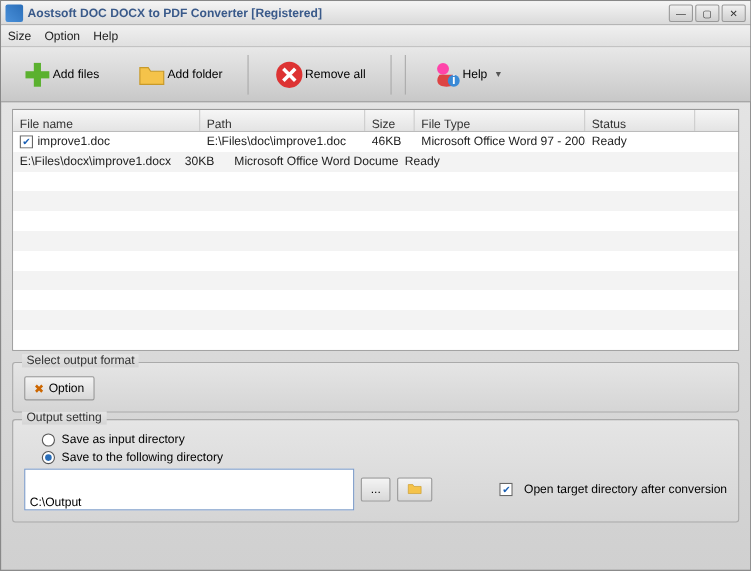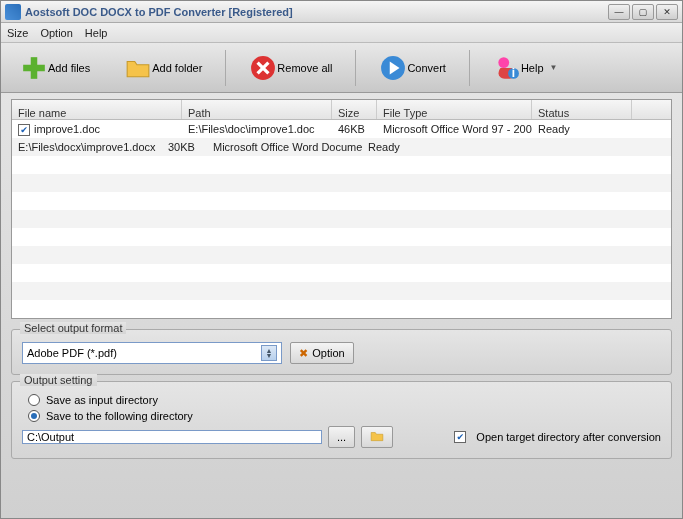--- a/index.html
+++ b/index.html
@@ -25,25 +25,25 @@
 .frow{display:flex;height:18px;align-items:center}
 .frow div{padding:0 6px;white-space:nowrap;overflow:hidden;color:#222}
 .chk{width:12px;height:12px;border:1px solid #666;background:#fff;display:inline-flex;align-items:center;justify-content:center;margin-right:4px;font-size:9px;color:#1a5fb4}
 .settings{flex:1;padding:4px 10px 16px;display:flex;flex-direction:column;gap:6px}
 .group{border:1px solid #aaa;border-radius:3px;padding:8px 10px 10px;position:relative;background:linear-gradient(#e5e5e5,#d5d5d5)}
 .group-title{position:absolute;top:-8px;left:8px;background:inherit;padding:0 4px;color:#333}
 .select-row{display:flex;align-items:center;gap:8px;margin-top:4px}
 .combo{width:260px;height:22px;border:1px solid #7a9ac8;background:#fff;display:flex;align-items:center;padding:0 4px;justify-content:space-between}
 .combo-btn{width:16px;height:16px;background:linear-gradient(#dce8f6,#b8d0ec);border:1px solid #7a9ac8;display:flex;flex-direction:column;align-items:center;justify-content:center;font-size:7px;line-height:5px;color:#456}
 .btn{height:22px;padding:0 8px;background:linear-gradient(#f4f4f4,#d8d8d8);border:1px solid #999;border-radius:2px;display:inline-flex;align-items:center;gap:4px}
-.radio-row{display:flex;align-items:center;gap:6px;margin:4px 6px}
+.radio-row{display:flex;align-items:center;gap:6px;margin:4px 16px}
 .radio{width:12px;height:12px;border:1px solid #555;border-radius:50%;background:#fff;display:inline-flex;align-items:center;justify-content:center}
 .radio.sel::after{content:"";width:6px;height:6px;background:#2a6eb9;border-radius:50%}
 .out-row{display:flex;align-items:center;gap:6px;margin-top:4px}
-.textin{flex:0 0 300px;height:14px;border:1px solid #7a9ac8;background:#fff;padding:0 4px;display:flex;align-items:flex-start}
+.textin{flex:0 0 300px;height:38px;border:1px solid #7a9ac8;background:#fff;padding:0 4px;display:flex;align-items:flex-end}
 .chkrow{display:flex;align-items:center;gap:6px;margin-left:auto}
 .carets{font-size:8px;color:#555;margin-left:6px}
 </style>
 </head>
 <body>
 
 <div class="window">
 
   <div class="titlebar">
     <div class="app-icon"></div>
@@ -83,29 +83,20 @@
     <div class="tbtn">
       <span class="icon">
           <svg viewBox="0 0 24 24">
             <circle cx="12" cy="12" r="11" fill="#d33"></circle>
             <path d="M7 7l10 10M17 7L7 17" stroke="#fff" stroke-width="3"></path>
           </svg>
         </span>
       <span>Remove all</span>
     </div>
     <div class="sep"></div>
-    <div class="tbtn">
-      <span class="icon">
-          <svg viewBox="0 0 24 24">
-            <circle cx="12" cy="12" r="11" fill="#3a8ad6"></circle>
-            <path d="M9 6l9 6-9 6z" fill="#fff"></path>
-          </svg>
-        </span>
-      <span>Convert</span>
-    </div>
     <div class="sep"></div>
     <div class="tbtn">
       <span class="icon">
           <svg viewBox="0 0 24 24">
             <circle cx="9" cy="7" r="5" fill="#f4a"></circle>
             <path d="M6 12c-3 4-3 10 6 10s9-6 6-10" fill="#d44"></path>
             <circle cx="18" cy="17" r="5" fill="#3a8ad6"></circle>
             <text x="18" y="20" text-anchor="middle" fill="#fff" font-size="8" font-weight="bold">i</text>
           </svg>
         </span>
@@ -136,24 +127,20 @@
         <div class="col-type">Microsoft Office Word Document</div>
         <div class="col-stat">Ready</div>
       </div>
     </div>
   </div>
 
   <div class="settings">
     <div class="group">
       <span class="group-title">Select output format</span>
       <div class="select-row">
-        <div class="combo">
-          <span>Adobe PDF (*.pdf)</span>
-          <span class="combo-btn">▲<br>▼</span>
-        </div>
         <div class="btn">
           <span style="color:#c60">✖</span>
           <span>Option</span>
         </div>
       </div>
     </div>
 
     <div class="group">
       <span class="group-title">Output setting</span>
       <div class="radio-row">

